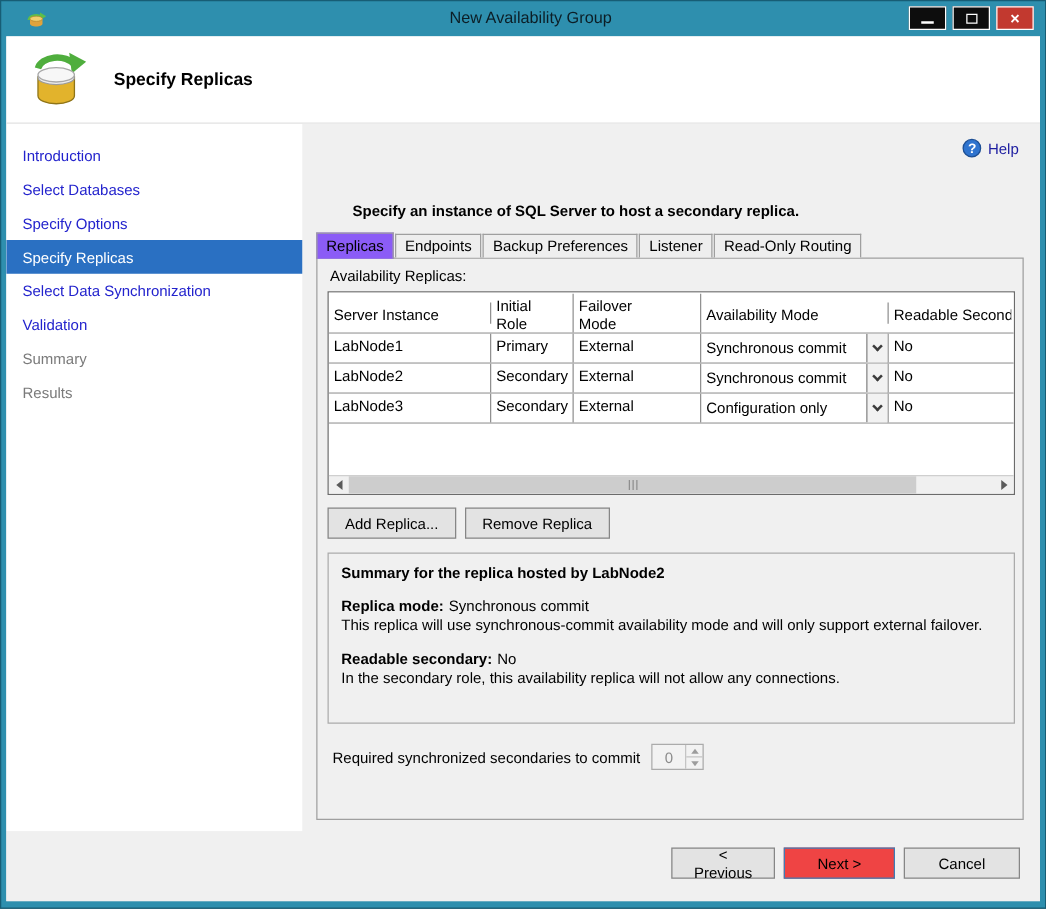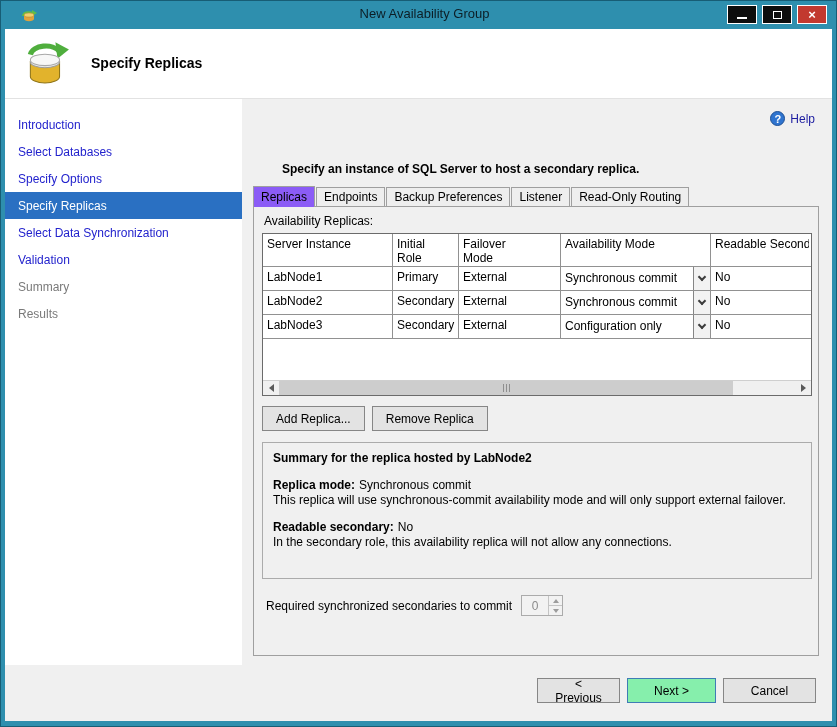--- a/index.html
+++ b/index.html
@@ -42,21 +42,21 @@
   .tab{height:19px;padding:0 7px;display:flex;align-items:center;background:#eeeeee;border:1px solid #9f9f9f;border-bottom:none;
        margin-right:1px;margin-bottom:1px;cursor:pointer;white-space:nowrap;}
   .tab.active{height:21px;background:#8b5cf6;margin-bottom:0;z-index:4;}
 
   .panel{position:absolute;left:11px;top:107px;width:566px;height:450px;border:1px solid #9f9f9f;background:#f0f0f0;padding:7px 8px;z-index:2;}
   .avail-label{margin:0 0 5px 2px;}
 
   
   .grid{width:550px;height:163px;border:1px solid #6b6b6b;background:#fff;display:flex;flex-direction:column;overflow:hidden;}
   .g-row{display:flex;flex:0 0 auto;border-bottom:1px solid #919191;background:#fff;}
-  .g-head{height:33px;}
+  .g-head{height:33px;align-items:center;}
   .g-data{height:24px;}
   .g-cell{border-right:1px solid #919191;padding:3px 0 0 4px;overflow:hidden;white-space:nowrap;flex:0 0 auto;}
   .c0{width:130px}.c1{width:66px}.c2{width:102px}.c3{width:150px}.c4{width:98px;border-right:none;}
   .wrap{display:inline-block;width:50px;line-height:14px;white-space:normal;}
   .combo{display:flex;padding:0;align-items:stretch;}
   .combo .txt{flex:1;padding:4px 0 0 4px;overflow:hidden;white-space:nowrap;}
   .combo-btn{width:17px;border-left:1px solid #858585;background:#f2f2f2;display:flex;align-items:center;justify-content:center;flex:0 0 auto;cursor:pointer;}
   .chev{width:6px;height:6px;border-right:2px solid #3c3c3c;border-bottom:2px solid #3c3c3c;transform:rotate(45deg);margin-top:-3px;}
   .g-fill{flex:1;background:#fff;}
 
@@ -82,21 +82,21 @@
   .spin-val{flex:1;color:#8b8b8b;display:flex;align-items:center;justify-content:center;}
   .spin-btns{width:14px;border-left:1px solid #c4c4c4;display:flex;flex-direction:column;}
   .spin-up,.spin-down{flex:1;display:flex;align-items:center;justify-content:center;}
   .spin-up{border-bottom:1px solid #c4c4c4;}
   .tri-u{width:0;height:0;border-left:3px solid transparent;border-right:3px solid transparent;border-bottom:4px solid #9c9c9c;}
   .tri-d{width:0;height:0;border-left:3px solid transparent;border-right:3px solid transparent;border-top:4px solid #9c9c9c;}
 
   
   .footer{flex:0 0 56px;display:flex;justify-content:flex-end;align-items:flex-start;padding:13px 16px 0 0;gap:7px;background:#f0f0f0;}
   .btn.prev{width:83px;}
-  .btn.next{width:89px;background:#86efac;border-color:#3f7cb5;}
+  .btn.next{width:89px;background:#ef4444;border-color:#3f7cb5;}
   .btn.cancel{width:93px;}
 </style>
 </head>
 <body>
 
 <div class="window">
 
   <div class="titlebar">
     <svg class="app-icon" viewBox="0 0 16 16">
       <path d="M2 9 A 6 4 0 0 1 13 7" fill="none" stroke="#5cbf4a" stroke-width="2"></path>

